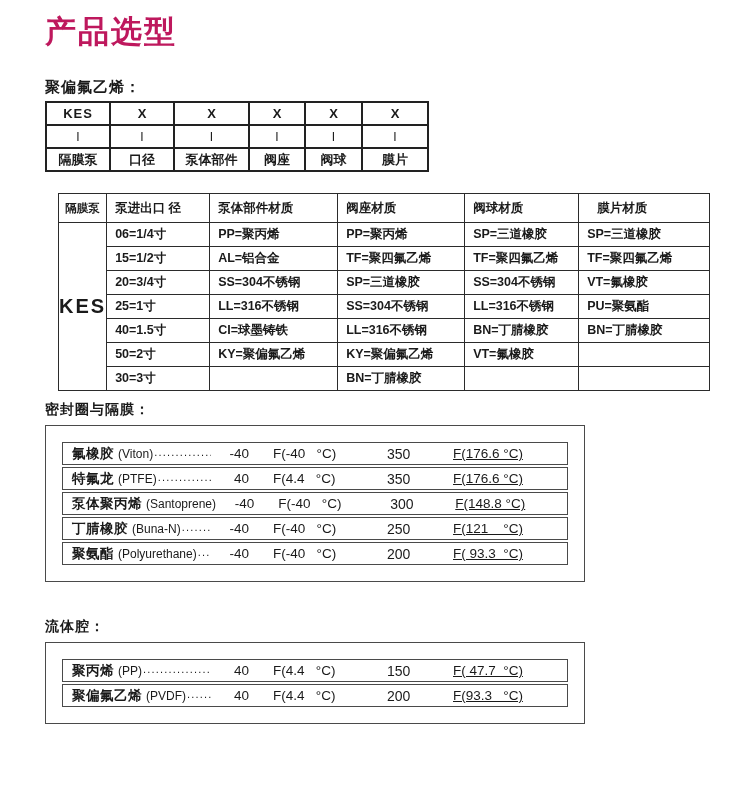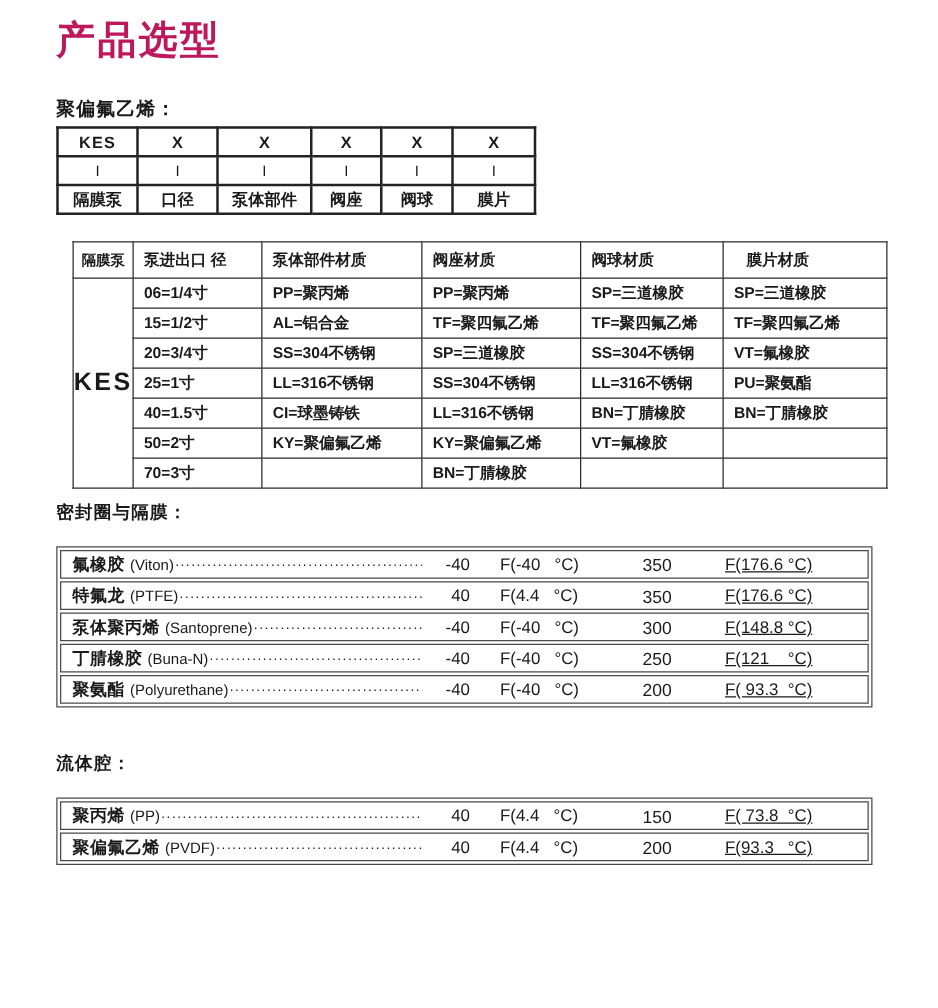--- a/index.html
+++ b/index.html
@@ -41,21 +41,21 @@
   .sel-table .p0{width:34px;padding:0 2px;text-align:center;font-size:11.5px;}
   .sel-table .p1{width:94px}.sel-table .p2{width:119px}.sel-table .p3{width:118px}
   .sel-table .p4{width:105px}.sel-table .p5{width:112px}
   .sel-table .pad-x{padding-left:18px;}
   .sel-table .kes{
     text-align:center;font-size:20px;letter-spacing:2px;font-weight:600;padding:0;
   }
 
   
   .temp-table{
-    width:653px;border:1.5px solid #4a4a4a;padding:2px;margin-top:18px;box-sizing:border-box;
+    width:540px;border:1.5px solid #4a4a4a;padding:16px;margin-top:6px;box-sizing:border-box;
   }
   .temp-row{
     border:1.5px solid #4a4a4a;height:23px;display:flex;align-items:center;
     padding:0 6px 0 9px;box-sizing:border-box;
   }
   .temp-row + .temp-row{margin-top:2px;}
   .mat-name{font-size:13.5px;font-weight:bold;white-space:nowrap;letter-spacing:0.5px;}
   .mat-en{font-size:12px;font-weight:400;white-space:nowrap;margin-left:4px;}
   .leader{
     flex:1;overflow:hidden;white-space:nowrap;font-size:11px;letter-spacing:1.2px;
@@ -154,21 +154,21 @@
       <td class="p5">BN=丁腈橡胶</td>
     </tr>
     <tr>
       <td class="p1">50=2寸</td>
       <td class="p2">KY=聚偏氟乙烯</td>
       <td class="p3">KY=聚偏氟乙烯</td>
       <td class="p4">VT=氟橡胶</td>
       <td class="p5"></td>
     </tr>
     <tr>
-      <td class="p1">70=3寸</td>
+      <td class="p1">30=3寸</td>
       <td class="p2"></td>
       <td class="p3">BN=丁腈橡胶</td>
       <td class="p4"></td>
       <td class="p5"></td>
     </tr>
   </tbody>
     </table>
 
 
   <div class="small-label">密封圈与隔膜：</div>
@@ -224,21 +224,21 @@
   <div class="small-label fluid-label">流体腔：</div>
 
   <div class="temp-table">
     <div class="temp-row">
       <span class="mat-name">聚丙烯</span>
       <span class="mat-en">(PP)</span>
       <span class="leader">........................................................................................................................................................</span>
       <span class="v-minf">40</span>
       <span class="v-minc">F(4.4   °C)</span>
       <span class="v-maxf">150</span>
-      <span class="v-maxc">F( 73.8  °C)</span>
+      <span class="v-maxc">F( 47.7  °C)</span>
     </div>
     <div class="temp-row">
       <span class="mat-name">聚偏氟乙烯</span>
       <span class="mat-en">(PVDF)</span>
       <span class="leader">........................................................................................................................................................</span>
       <span class="v-minf">40</span>
       <span class="v-minc">F(4.4   °C)</span>
       <span class="v-maxf">200</span>
       <span class="v-maxc">F(93.3   °C)</span>
     </div>

